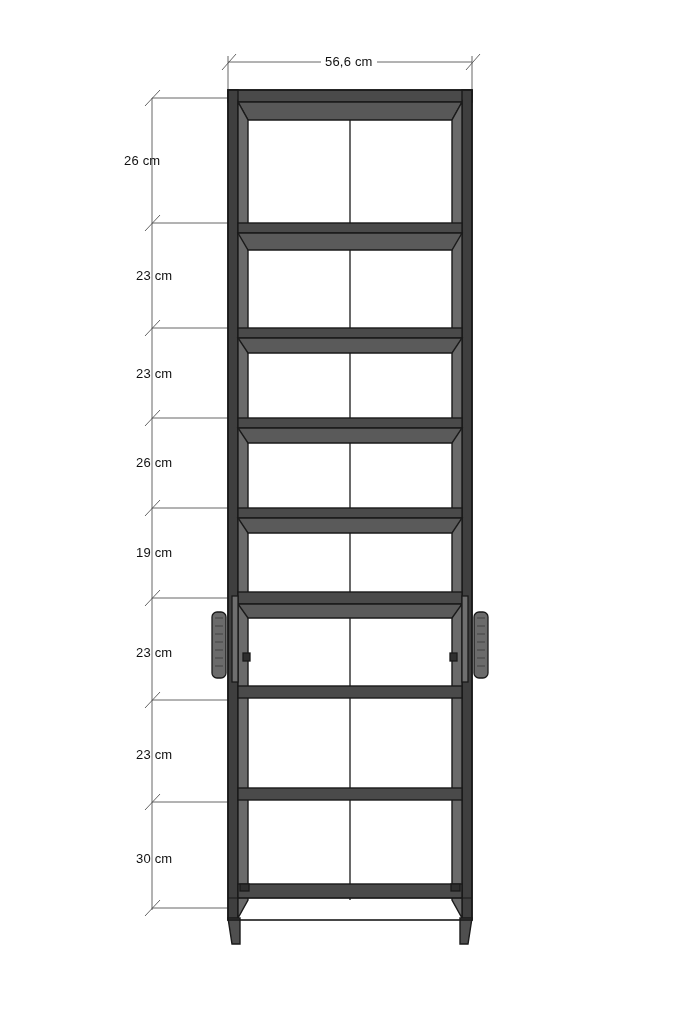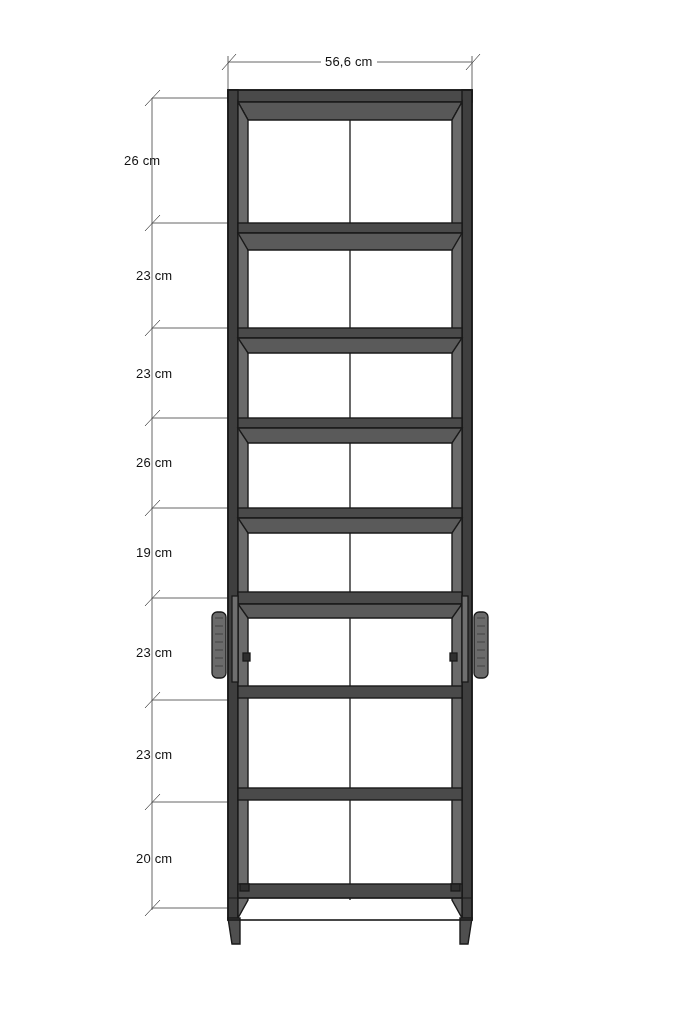--- a/index.html
+++ b/index.html
@@ -201,15 +201,15 @@
   <div class="dim-label no-sel" style="left:136px; top:366px;">23 cm</div>
 
   <div class="dim-label no-sel" style="left:136px; top:455px;">26 cm</div>
 
   <div class="dim-label no-sel" style="left:136px; top:545px;">19 cm</div>
 
   <div class="dim-label no-sel" style="left:136px; top:645px;">23 cm</div>
 
   <div class="dim-label no-sel" style="left:136px; top:747px;">23 cm</div>
 
-  <div class="dim-label no-sel" style="left:136px; top:851px;">20 cm</div>
+  <div class="dim-label no-sel" style="left:136px; top:851px;">30 cm</div>
 
 </div>
 
 </body></html>

